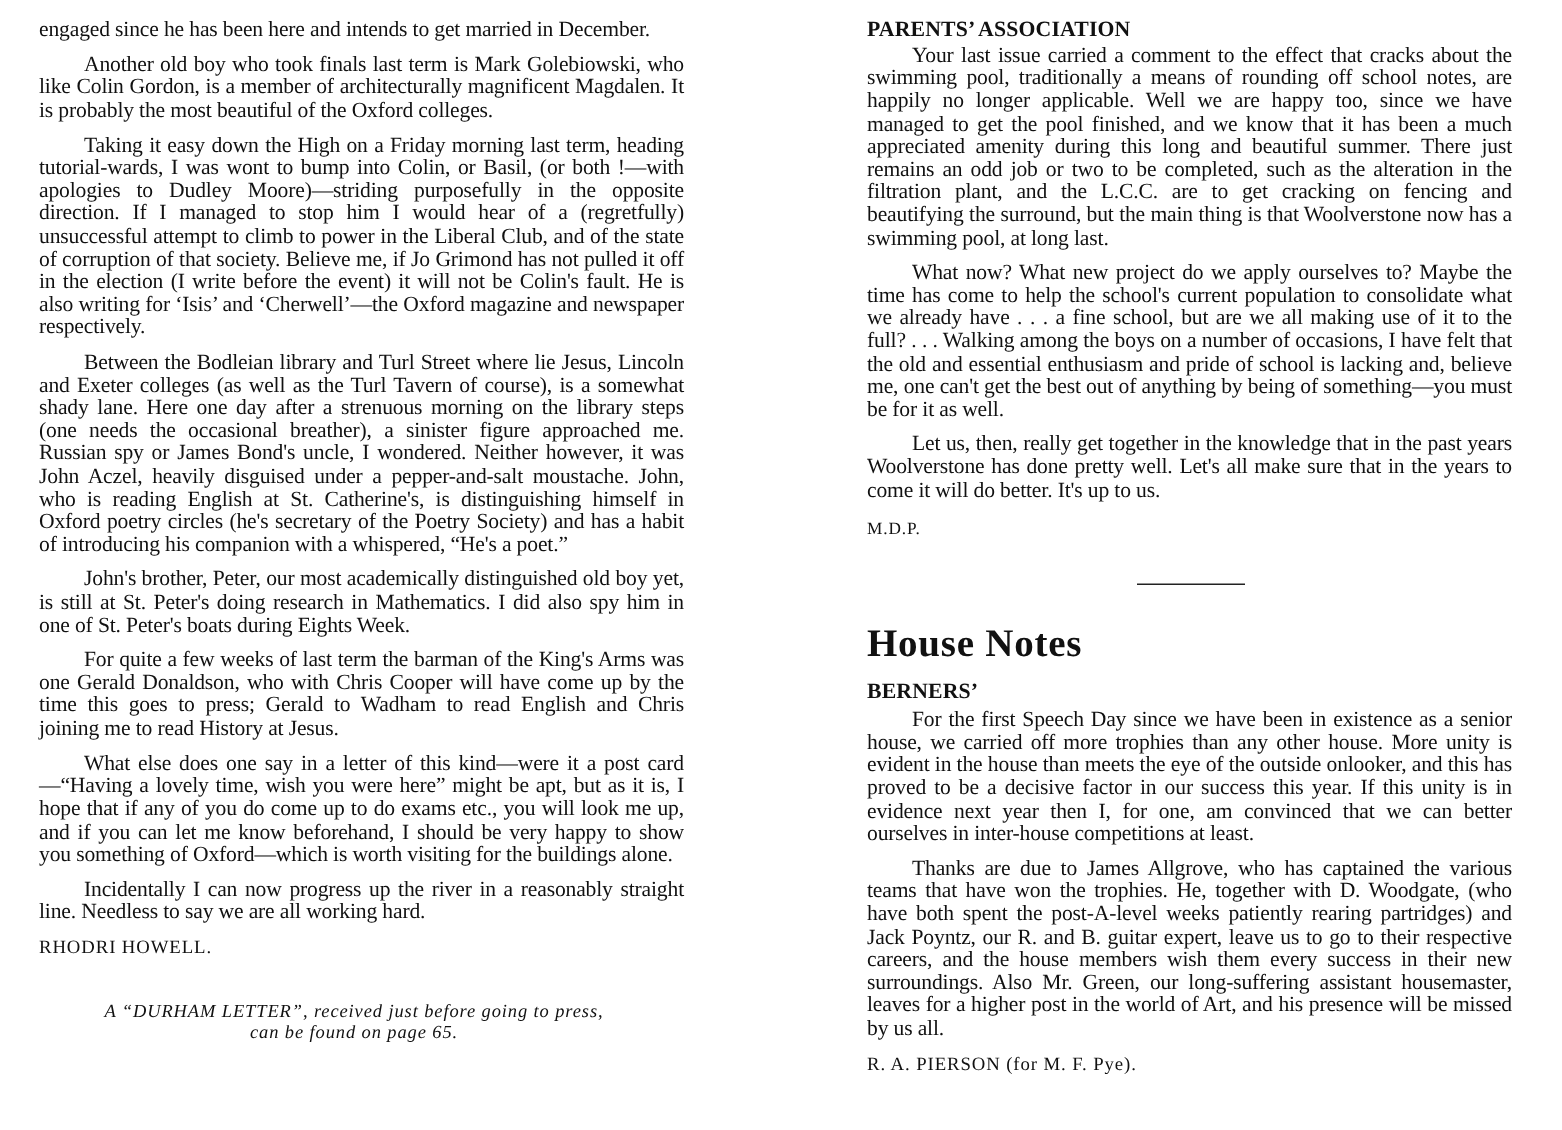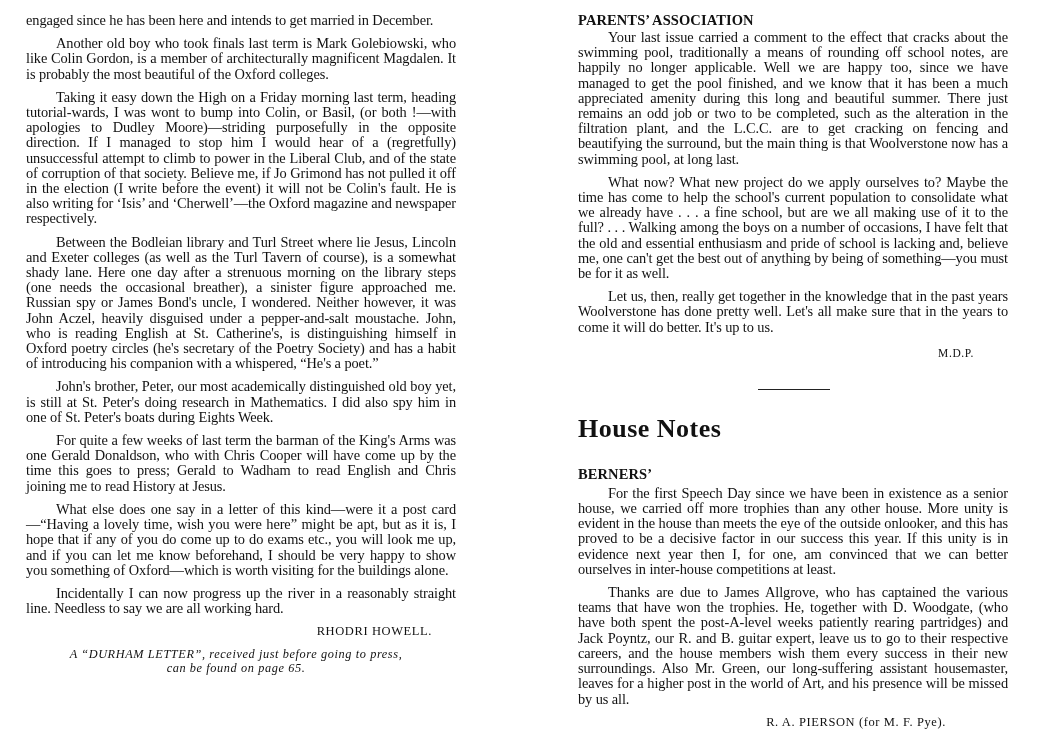--- a/index.html
+++ b/index.html
@@ -17,41 +17,41 @@
     line-height: 15.2px;
     text-align: justify;
     text-indent: 30px;
     letter-spacing: -0.1px;
   }
   p.noindent { text-indent: 0; }
   .section-heading {
     font-weight: bold; font-size: 14.5px; margin: 0 0 1px 0; letter-spacing: 0.1px;
   }
   .signature {
-    text-align: right; font-size: 12.5px; letter-spacing: 0.6px;
+    font-size: 12.5px; letter-spacing: 0.6px;
     margin: 6px 0 0 0; padding-right: 24px;
   }
   .signature.mdp { padding-right: 34px; margin-top: 12px; font-size: 11.5px; }
   .signature.pierson { padding-right: 62px; margin-top: 8px; }
   .footnote {
     font-style: italic; font-size: 12.3px; line-height: 14px; text-align: center;
-    margin-top: 8px; letter-spacing: 0.6px; padding-right: 10px;
+    margin-top: 28px; letter-spacing: 0.6px; padding-right: 10px;
   }
   .footnote div { display: block; }
   .divider {
     width: 72px; height: 0; border-top: 1.2px solid #222;
     margin: 30px 0 0 180px;
   }
   .house-notes-title {
     text-align: left; font-weight: bold;
     font-family: "Liberation Serif", "DejaVu Serif", serif;
     font-size: 26px; letter-spacing: 0.5px;
     margin: 24px 0 0 0;
   }
-  .berners-heading { margin-top: 22px; margin-bottom: 3px; }
+  .berners-heading { margin-top: 9px; margin-bottom: 3px; }
 </style>
 </head>
 <body>
 
 <div class="page page-left">
   <p class="noindent">engaged since he has been here and intends to get married in December.</p>
   <p>Another old boy who took finals last term is Mark Golebiowski, who like Colin Gordon, is a member of architecturally magnificent Magdalen. It is probably the most beautiful of the Oxford colleges.</p>
   <p>Taking it easy down the High on a Friday morning last term, heading tutorial-wards, I was wont to bump into Colin, or Basil, (or both !—with apologies to Dudley Moore)—striding purposefully in the opposite direction. If I managed to stop him I would hear of a (regretfully) unsuccessful attempt to climb to power in the Liberal Club, and of the state of corruption of that society. Believe me, if Jo Grimond has not pulled it off in the election (I write before the event) it will not be Colin's fault. He is also writing for ‘Isis’ and ‘Cherwell’—the Oxford magazine and newspaper respectively.</p>
   <p>Between the Bodleian library and Turl Street where lie Jesus, Lincoln and Exeter colleges (as well as the Turl Tavern of course), is a somewhat shady lane. Here one day after a strenuous morning on the library steps (one needs the occasional breather), a sinister figure approached me. Russian spy or James Bond's uncle, I wondered. Neither however, it was John Aczel, heavily disguised under a pepper-and-salt moustache. John, who is reading English at St. Catherine's, is distinguishing himself in Oxford poetry circles (he's secretary of the Poetry Society) and has a habit of introducing his companion with a whispered, “He's a poet.”</p>
   <p>John's brother, Peter, our most academically distinguished old boy yet, is still at St. Peter's doing research in Mathematics. I did also spy him in one of St. Peter's boats during Eights Week.</p>

